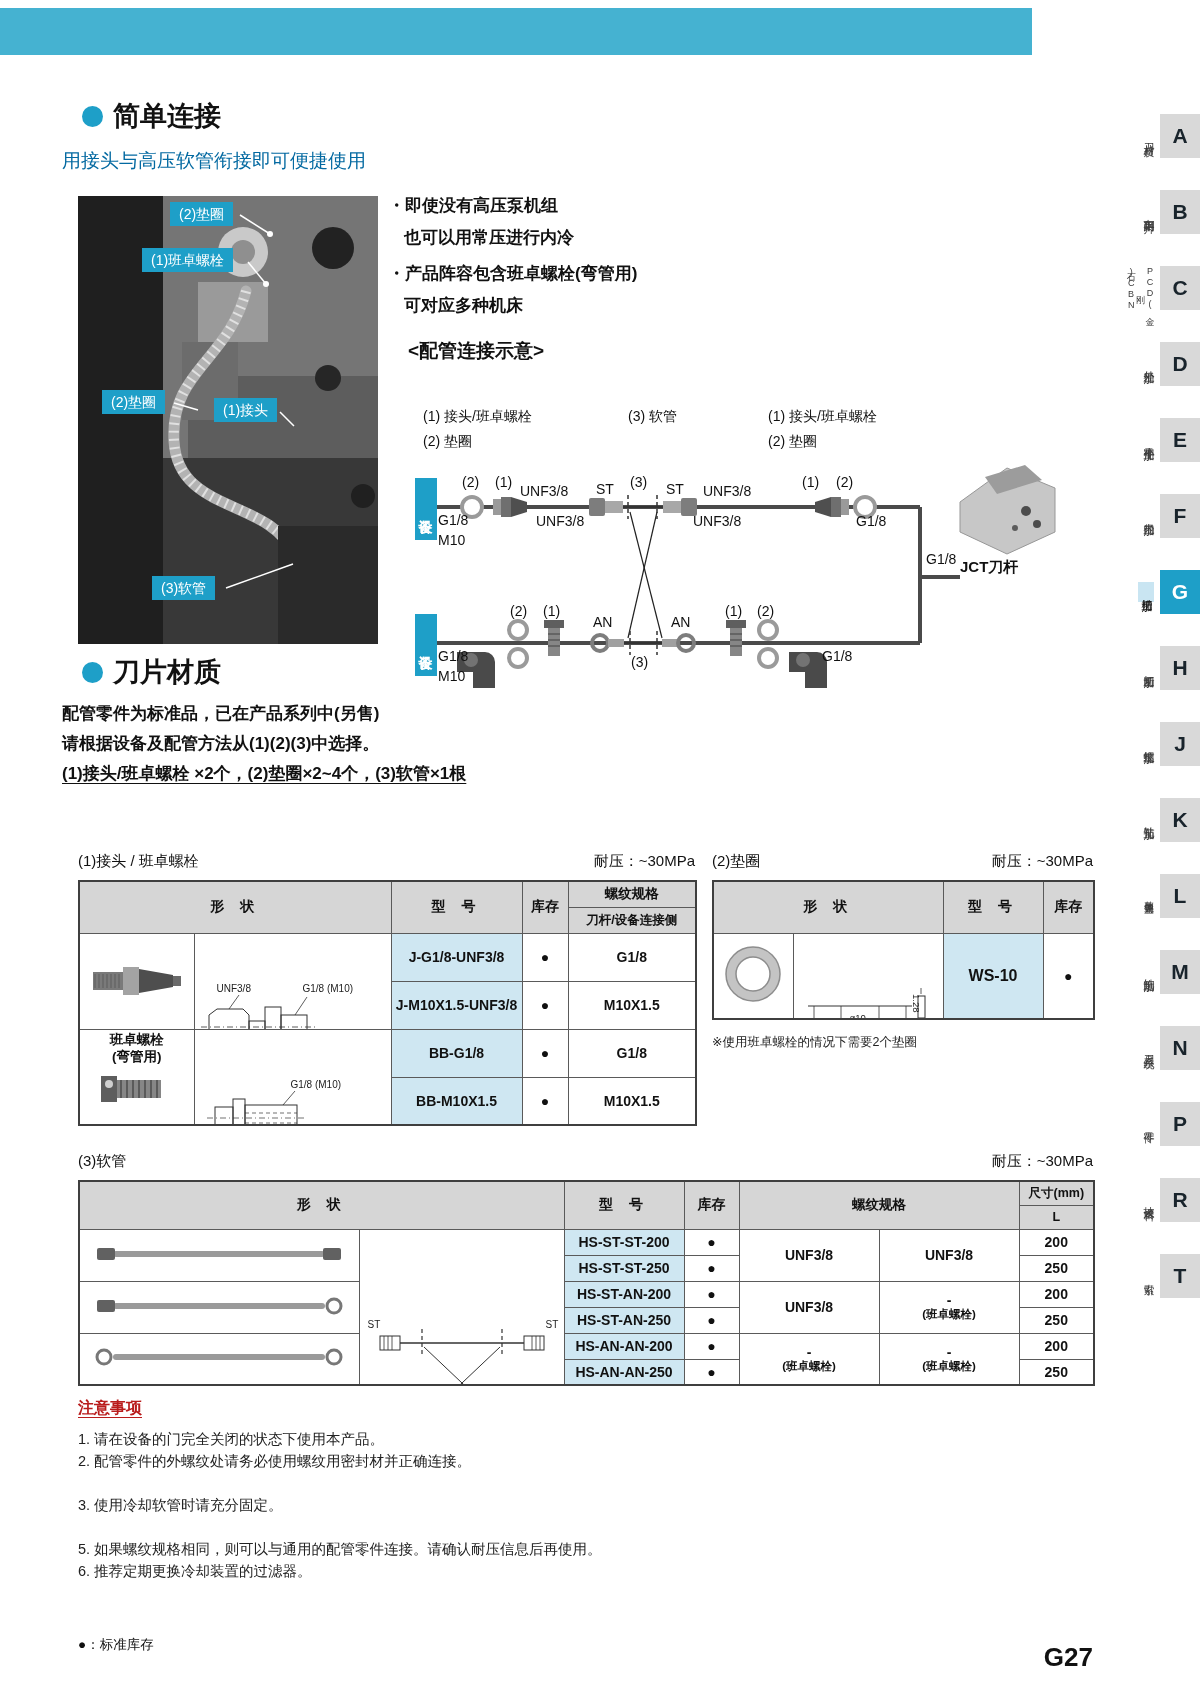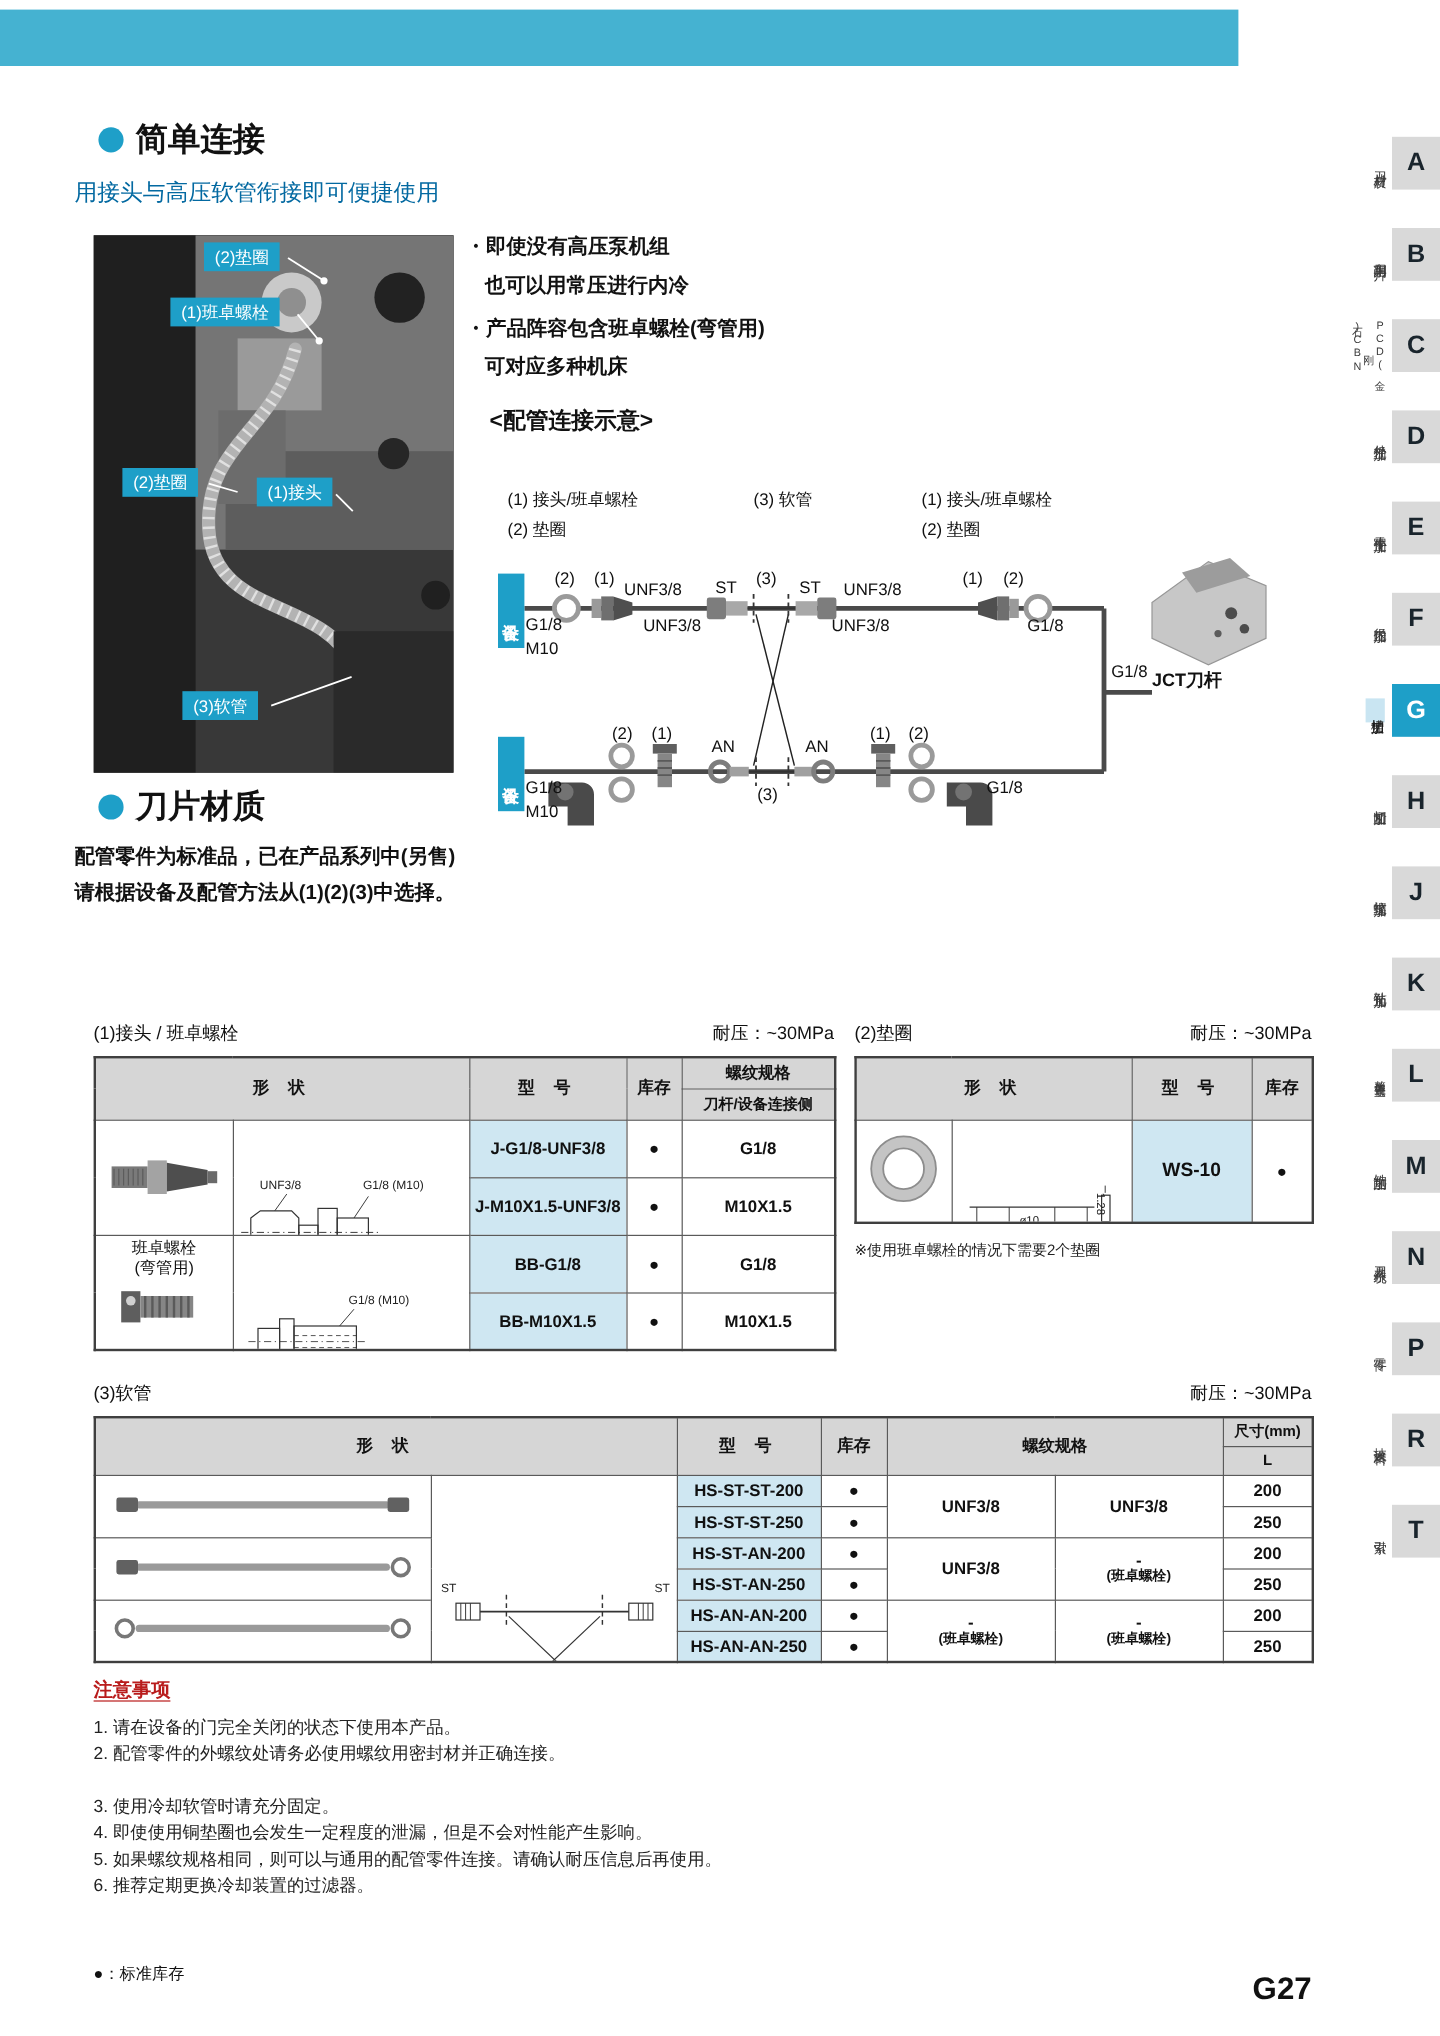--- a/index.html
+++ b/index.html
@@ -34,21 +34,21 @@
   table.ct td{border:1px solid #5a5a5a;text-align:center;vertical-align:middle;padding:0;font-size:14px;color:#111;overflow:hidden;}
   td.gh{background:#d6d6d6;font-weight:600;}
   td.gh .sp{letter-spacing:6px;}
   td.mdl{background:#cfe7f2;font-weight:700;font-size:14.5px;}
   td.stk{font-size:12px;}
   .thv{font-weight:700;font-size:14px;line-height:1.15;}
   .thv .sub{display:block;font-size:11.5px;font-weight:700;}
   .cellrel{position:relative;width:100%;height:100%;}
   .dlabel{position:absolute;font-size:10px;color:#222;white-space:nowrap;}
   .dim{position:absolute;font-size:9.5px;color:#222;white-space:nowrap;}
-  .banjo-name{font-weight:400;font-size:13.5px;line-height:1.25;}
+  .banjo-name{font-weight:700;font-size:13.5px;line-height:1.25;}
   .wnote{position:absolute;font-size:12.5px;color:#222;}
   
   .notes-title{position:absolute;font-size:16px;font-weight:700;text-decoration:underline;text-underline-offset:4px;color:#b91c1c;}
   .note-line{position:absolute;font-size:14.5px;color:#222;white-space:nowrap;}
   .note-indent{padding-left:17px;}
   
   .foot-note{position:absolute;font-size:13.5px;color:#111;}
   .pagecode{position:absolute;font-size:26px;font-weight:700;color:#111;width:200px;text-align:right;}
   
   .tab{position:absolute;left:1106px;width:94px;height:44px;display:flex;align-items:center;justify-content:flex-end;gap:6px;}
@@ -208,20 +208,21 @@
     <span class="dg" style="left:372px;top:223px;">(2)</span>
     <span class="dg" style="left:437px;top:268px;">G1/8</span>
   </div>
 
   <div class="sec-title" style="left:82px;top:654px;">
     <span class="sec-bullet"></span>
     <span>刀片材质</span>
   </div>
   <div class="pline" style="left:62px;top:702px;">配管零件为标准品，已在产品系列中(另售)</div>
   <div class="pline" style="left:62px;top:732px;">请根据设备及配管方法从(1)(2)(3)中选择。</div>
+  <div class="pline uline" style="left:62px;top:762px;">(1)接头/班卓螺栓 ×2个，(2)垫圈×2~4个，(3)软管×1根</div>
 
   <div class="cap" style="left:78px;top:852px;">(1)接头 / 班卓螺栓</div>
   <div class="press" style="left:395px;top:852px;">耐压：~30MPa</div>
 
   <table class="ct" style="left:78px;top:880px;width:617px;">
     <colgroup>
         <col style="width:115px">
         <col style="width:197px">
         <col style="width:131px">
         <col style="width:46px">
@@ -479,21 +480,20 @@
       <td class="stk">●</td>
       <td style="font-weight:700;">250</td>
     </tr>
   </tbody>
     </table>
 
   <div class="notes-title" style="left:78px;top:1398px;">注意事项</div>
   <div class="note-line" style="left:78px;top:1430px;">1. 请在设备的门完全关闭的状态下使用本产品。</div>
   <div class="note-line" style="left:78px;top:1452px;">2. 配管零件的外螺纹处请务必使用螺纹用密封材并正确连接。</div>
   <div class="note-line" style="left:78px;top:1496px;">3. 使用冷却软管时请充分固定。</div>
-  <div class="note-line" style="left:78px;top:1518px;">4. 即使使用铜垫圈也会发生一定程度的泄漏，但是不会对性能产生影响。</div>
   <div class="note-line" style="left:78px;top:1540px;">5. 如果螺纹规格相同，则可以与通用的配管零件连接。请确认耐压信息后再使用。</div>
   <div class="note-line" style="left:78px;top:1562px;">6. 推荐定期更换冷却装置的过滤器。</div>
 
   <div class="foot-note" style="left:78px;top:1636px;">●：标准库存</div>
   <div class="pagecode" style="left:893px;top:1642px;">G27</div>
 
   <div class="tab" style="top:114px;">
     <div class="tab-label">刀片材质</div>
     <div class="tab-letter">A</div>
   </div>

